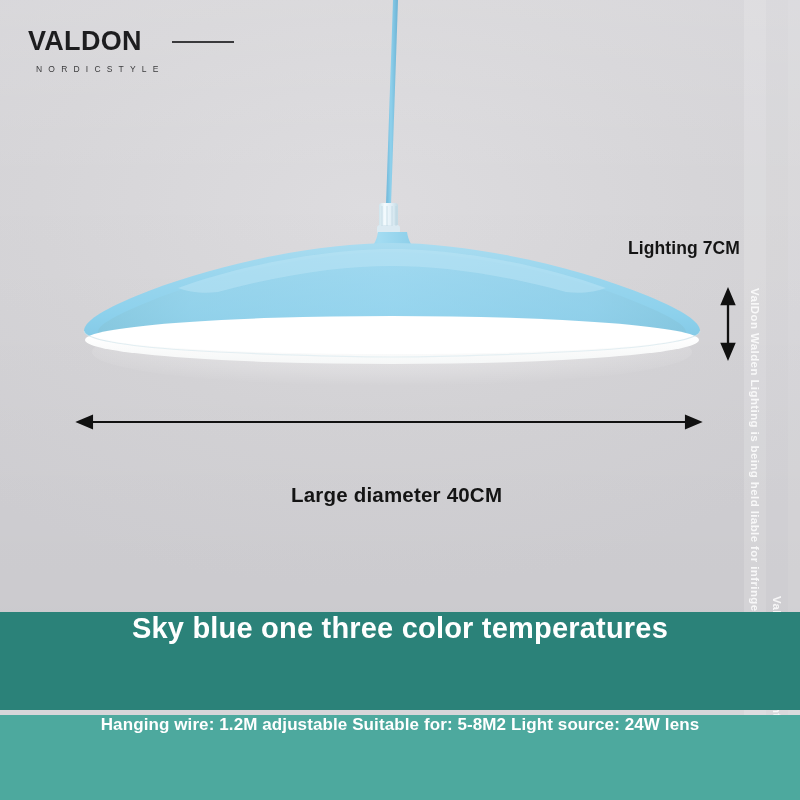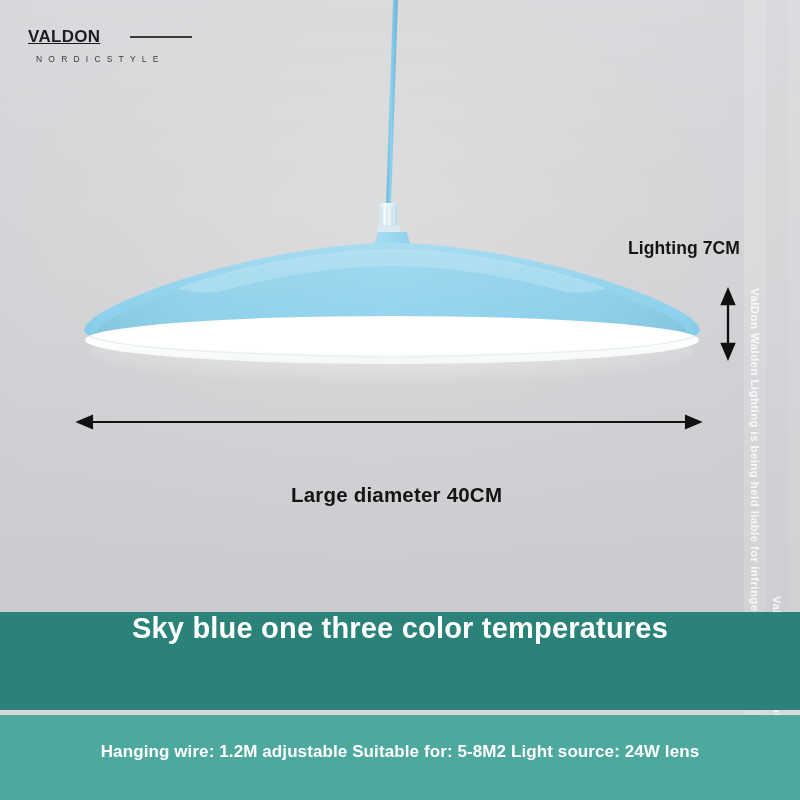--- a/index.html
+++ b/index.html
@@ -38,25 +38,24 @@
     left: 28px; top: 28px;
     width: 300px;
   }
   .logo-row {
     display: flex;
     align-items: center;
   }
   .logo-word {
     font-family: "Liberation Sans", sans-serif;
     font-weight: bold;
-    font-size: 17px;
+    font-size: 27px;
     letter-spacing: 0.3px;
     color: #1d1d1f;
     line-height: 1;
-    text-decoration: underline;
   }
   .logo-rule {
     margin-left: 30px;
     width: 62px;
     height: 2px;
     background: #3a3a3c;
   }
   .logo-sub {
     margin-top: 10px;
     font-family: "Liberation Sans", sans-serif;
@@ -143,21 +142,20 @@
     text-align: center;
   }
   .banner-spec {
     position: absolute;
     left: 0; top: 715px;
     width: 800px; height: 85px;
     background: #4da99e;
     display: flex;
     align-items: flex-start;
     justify-content: center;
-    padding-top: 27px;
     box-sizing: border-box;
   }
   .banner-spec-text {
     font-family: "Liberation Sans", sans-serif;
     font-weight: bold;
     font-size: 17px;
     color: #ffffff;
     letter-spacing: 0.1px;
     text-align: center;
     white-space: nowrap;

